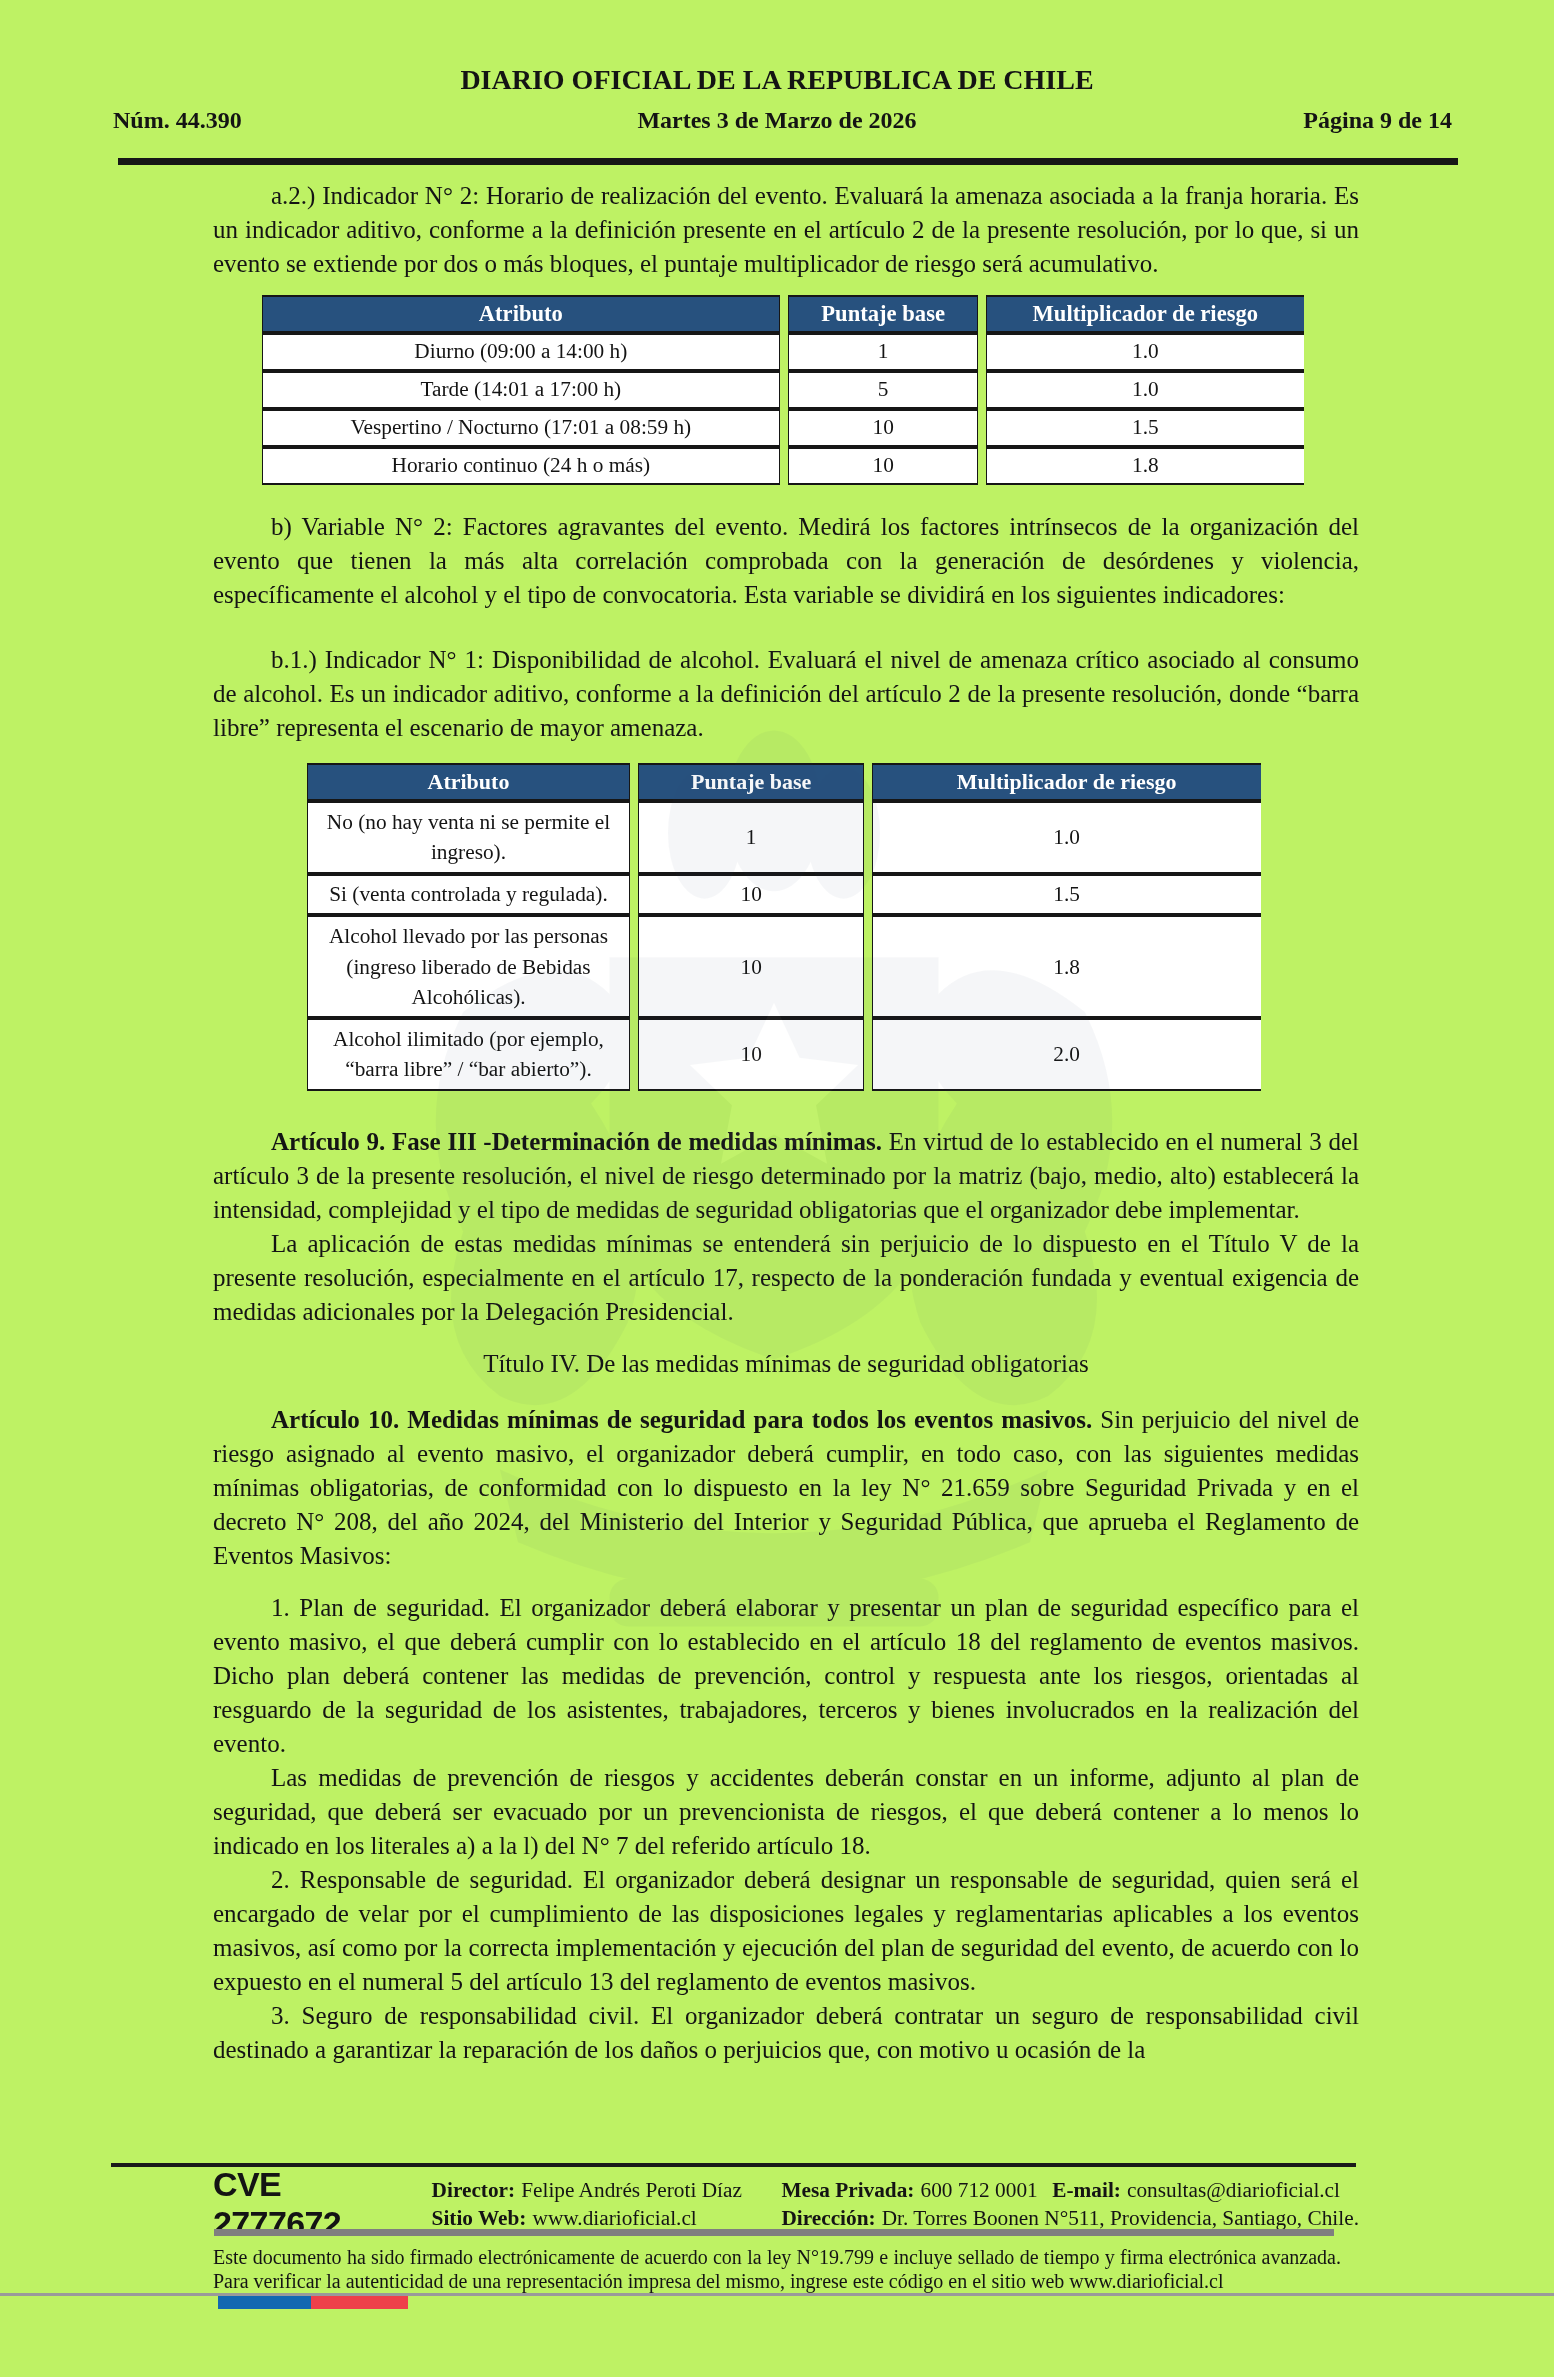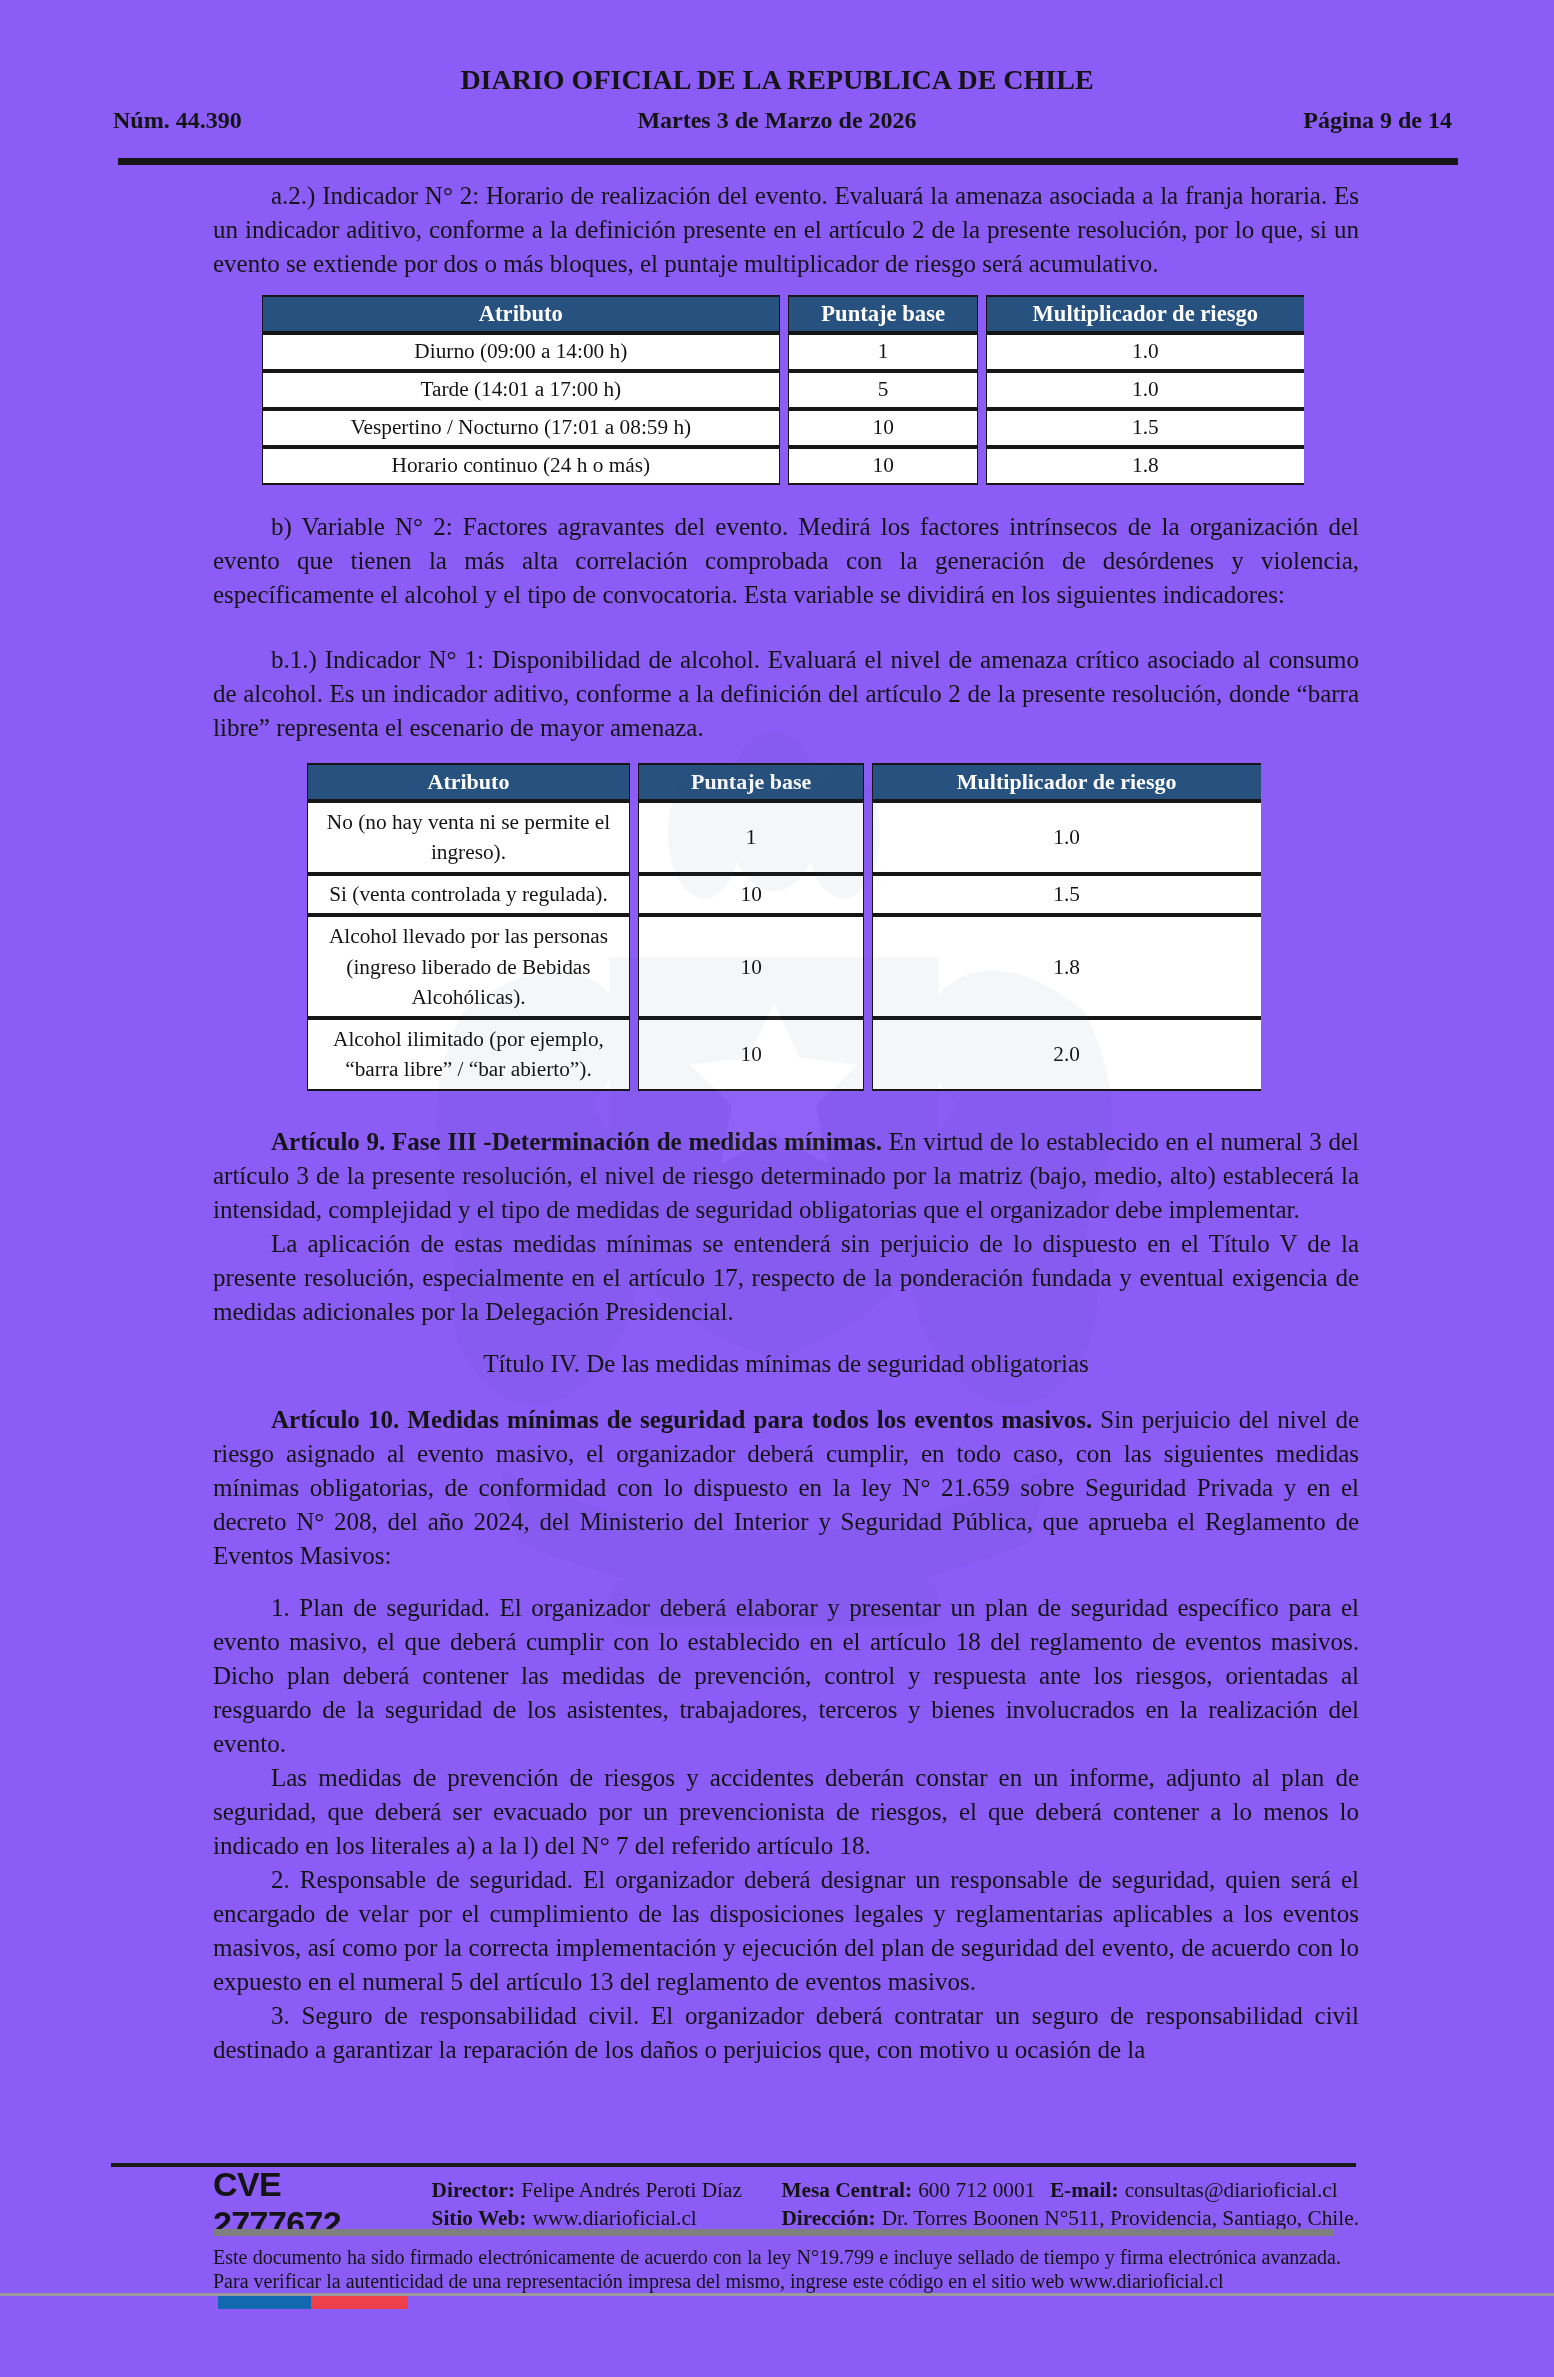--- a/index.html
+++ b/index.html
@@ -1,17 +1,17 @@
 <!DOCTYPE html>
 <html style="font-size:9.8px"><head>
 <meta charset="utf-8">
 <style>
   html,body{margin:0;padding:0;background:#e8e8e8;}
   .page{
-    position:relative;width:1554px;height:2377px;background:#8b5cf6;color:#141414;
+    position:relative;width:1554px;height:2377px;background:#bef264;color:#141414;
     font-family:"Liberation Serif", serif;overflow:hidden;margin:0 auto;
   }
   
   .header{padding-top:63px;}
   .pub-title{text-align:center;font-weight:bold;font-size:28px;line-height:34px;}
   .header-row{position:relative;margin-top:9.8px;height:33px;font-weight:bold;font-size:24px;}
   .hm-left{position:absolute;left:113px;top:0;}
   .hm-center{display:block;width:100%;text-align:center;}
   .hm-right{position:absolute;right:102px;top:0;}
   .header-rule{margin:18.3px 96px 0 118px;height:6.7px;background:#171717;}
@@ -206,21 +206,21 @@
 
   <div class="footer-box">
     <div class="cve">CVE 2777672</div>
     <div class="fdiv"></div>
     <div class="fcol fcol2">
       <div><span class="flabel">Director:</span><span>Felipe Andrés Peroti Díaz</span></div>
       <div><span class="flabel">Sitio Web:</span><span>www.diarioficial.cl</span></div>
     </div>
     <div class="fdiv"></div>
     <div class="fcol fcol3">
-      <div><span class="flabel">Mesa Central:</span><span>600 712 0001</span><span class="flabel fgap">E-mail:</span><span>consultas@diarioficial.cl</span></div>
+      <div><span class="flabel">Mesa Privada:</span><span>600 712 0001</span><span class="flabel fgap">E-mail:</span><span>consultas@diarioficial.cl</span></div>
       <div><span class="flabel">Dirección:</span><span>Dr. Torres Boonen N°511, Providencia, Santiago, Chile.</span></div>
     </div>
   </div>
 
   <div class="footer-graybar" style="background: rgb(127, 127, 127);"></div>
 
   <div class="disclaimer">Este documento ha sido firmado electrónicamente de acuerdo con la ley N°19.799 e incluye sellado de tiempo y firma electrónica avanzada. Para verificar la autenticidad de una representación impresa del mismo, ingrese este código en el sitio web www.diarioficial.cl</div>
 
   <div class="bottom-line"></div>
 

